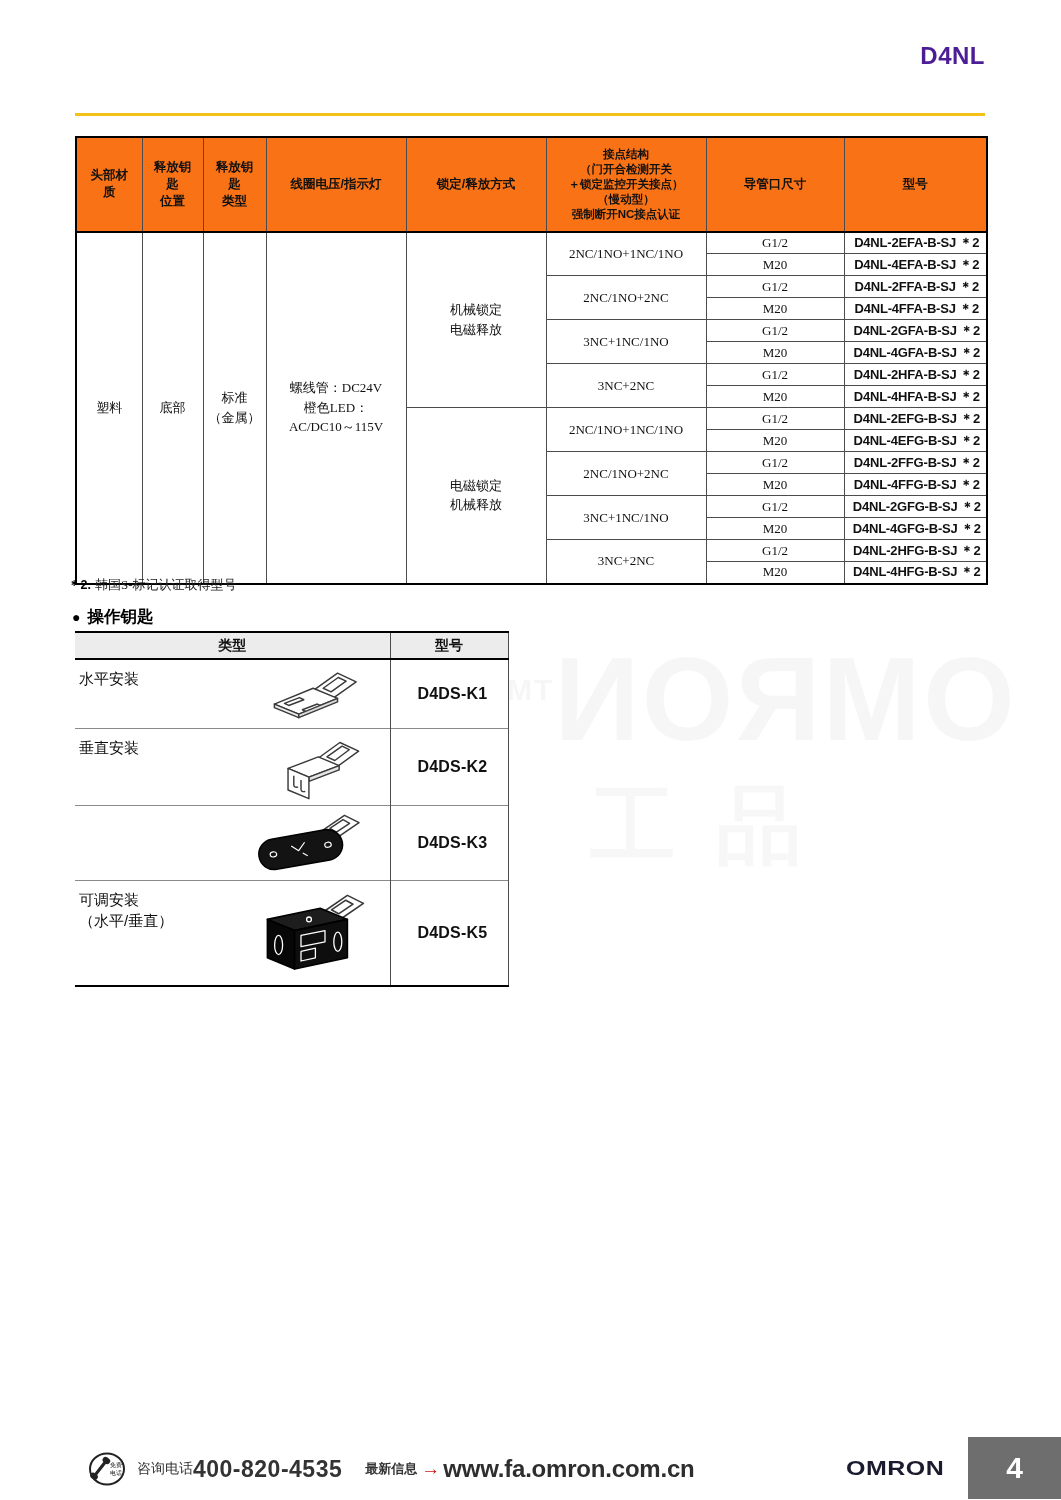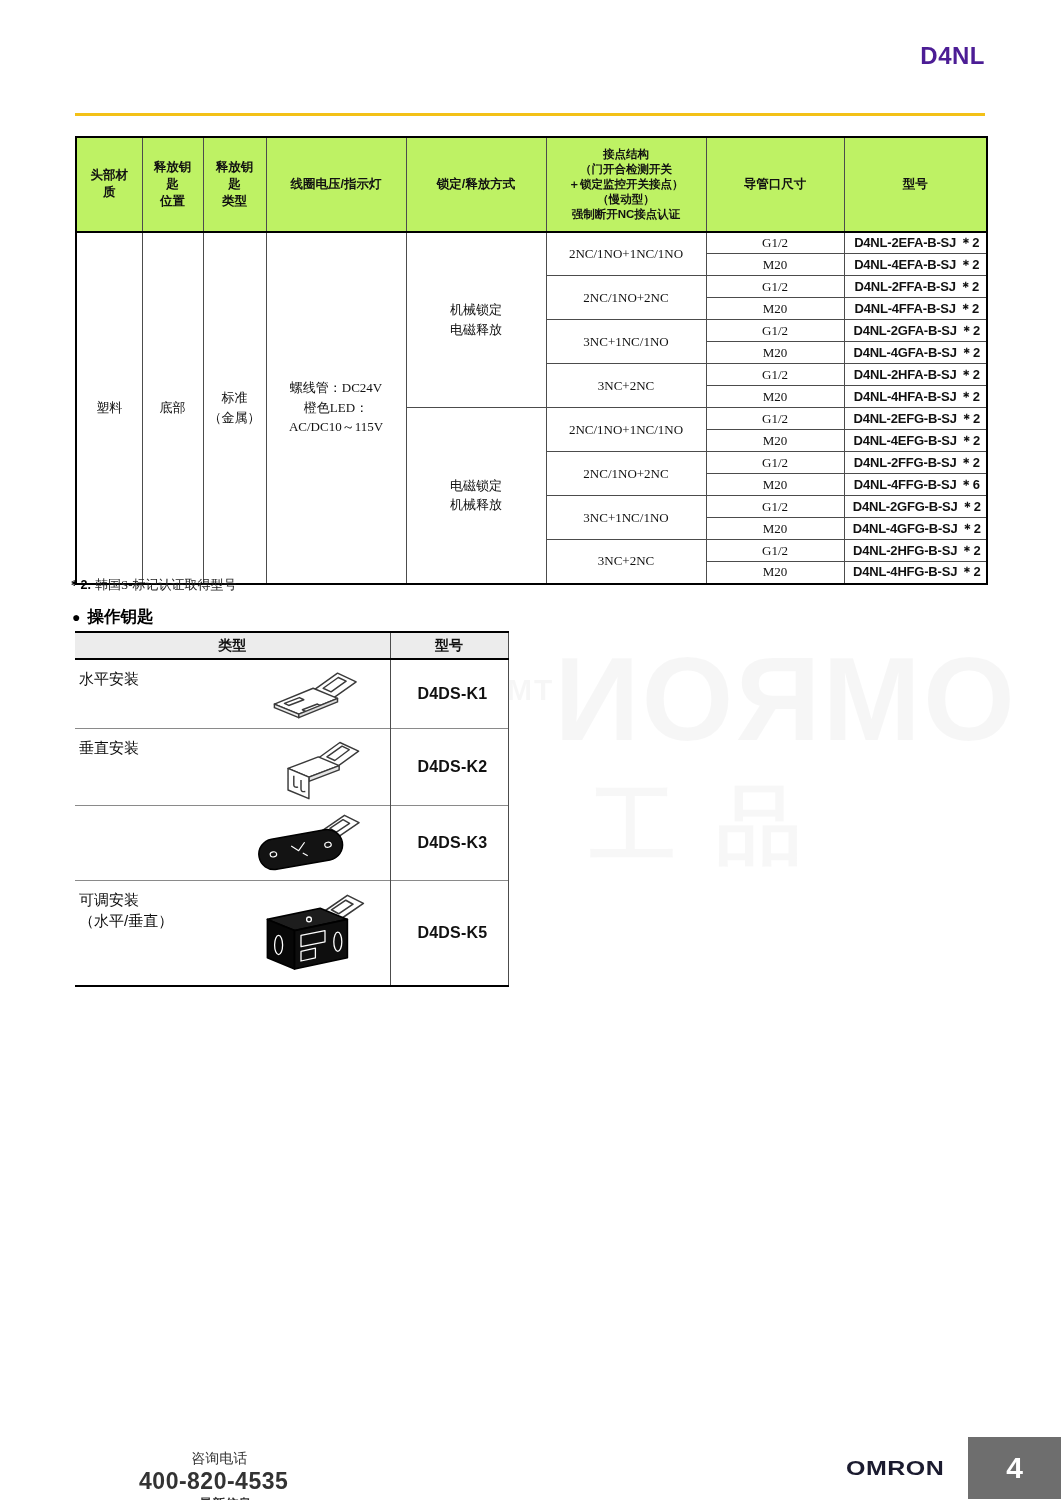--- a/index.html
+++ b/index.html
@@ -34,21 +34,21 @@
     letter-spacing:40px; pointer-events:none;
   }
 
   
   table.main {
     position:absolute; left:75px; top:136px; width:911px; z-index:1;
     border-collapse:collapse; table-layout:fixed; background:#fff;
     border:2px solid #000;
   }
   table.main th {
-    background:#bef264; border:1px solid #4c4c4c; border-bottom:2px solid #000;
+    background:#f97316; border:1px solid #4c4c4c; border-bottom:2px solid #000;
     font-size:12.5px; font-weight:bold; text-align:center; vertical-align:middle;
     line-height:1.35; padding:9px;
   }
   table.main th.contact-h { font-size:11.5px; line-height:1.3; }
   table.main thead tr { height:83px; }
   table.main tbody tr { height:22px; }
   table.main td {
     border:1px solid #4c4c4c; vertical-align:middle; text-align:center;
     font-family:"Liberation Serif", serif; font-size:13px; padding:1px 2px;
     background:#fff;
@@ -96,21 +96,21 @@
     display:inline-block; padding:8px 0 0 4px; font-size:15px; line-height:1.45; color:#0d0d0d;
   }
   td.ktype svg { position:absolute; right:6px; top:50%; transform:translateY(-50%); }
   table.keys td.kmodel {
     vertical-align:middle; font-weight:bold; font-size:16px; padding-left:27px; letter-spacing:0.2px;
   }
 
   
   .footer {
     position:absolute; left:88px; top:1450px; height:38px; z-index:1;
-    display:flex; align-items:center;flex-direction:column;
+    display:flex; align-items:center;
   }
   .footer .phone-label { margin-left:11px; font-size:14px; color:#333; }
   .footer .phone-number { margin-left:0; font-size:23px; font-weight:bold; color:#333; letter-spacing:0.5px; }
   .footer .info-label { margin-left:23px; font-size:13px; font-weight:bold; color:#333; }
   .footer .arrow { margin-left:4px; margin-right:3px; font-size:19px; font-weight:bold; color:#CC1414; }
   .footer .url { font-size:24px; font-weight:bold; color:#2e2e2e; letter-spacing:-0.2px; }
 
   .omron-logo {
     position:absolute; left:846px; top:1456px; z-index:1;
     font-size:25px; font-weight:800; color:#1b1b2f; letter-spacing:0.5px;
@@ -217,21 +217,21 @@
       <td>M20</td>
       <td class="model">D4NL-4EFG-B-SJ ＊2</td>
     </tr>
     <tr>
       <td rowspan="2">2NC/1NO+2NC</td>
       <td>G1/2</td>
       <td class="model">D4NL-2FFG-B-SJ ＊2</td>
     </tr>
     <tr class="pair2">
       <td>M20</td>
-      <td class="model">D4NL-4FFG-B-SJ ＊6</td>
+      <td class="model">D4NL-4FFG-B-SJ ＊2</td>
     </tr>
     <tr>
       <td rowspan="2">3NC+1NC/1NO</td>
       <td>G1/2</td>
       <td class="model">D4NL-2GFG-B-SJ ＊2</td>
     </tr>
     <tr class="pair2">
       <td>M20</td>
       <td class="model">D4NL-4GFG-B-SJ ＊2</td>
     </tr>

